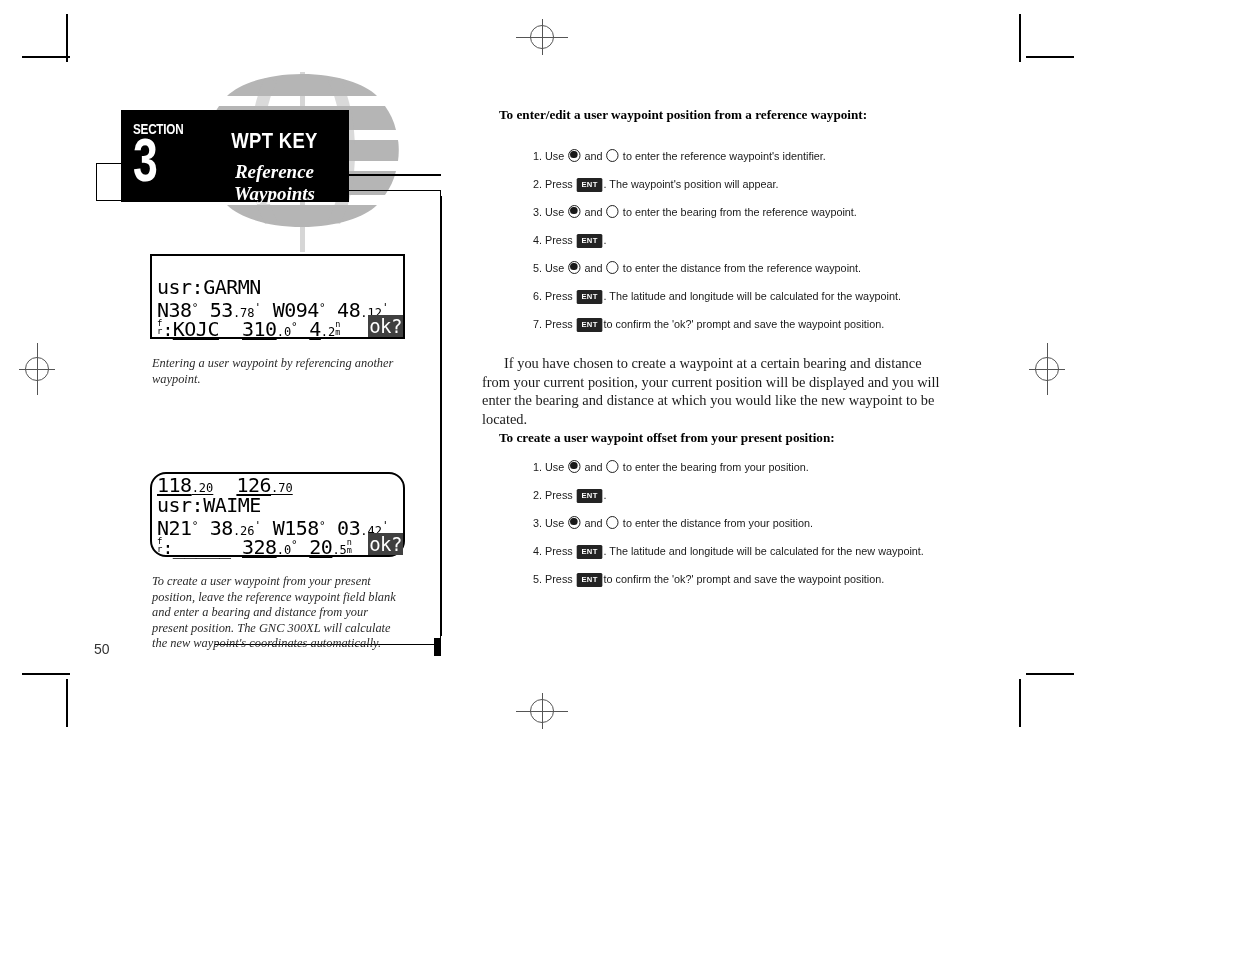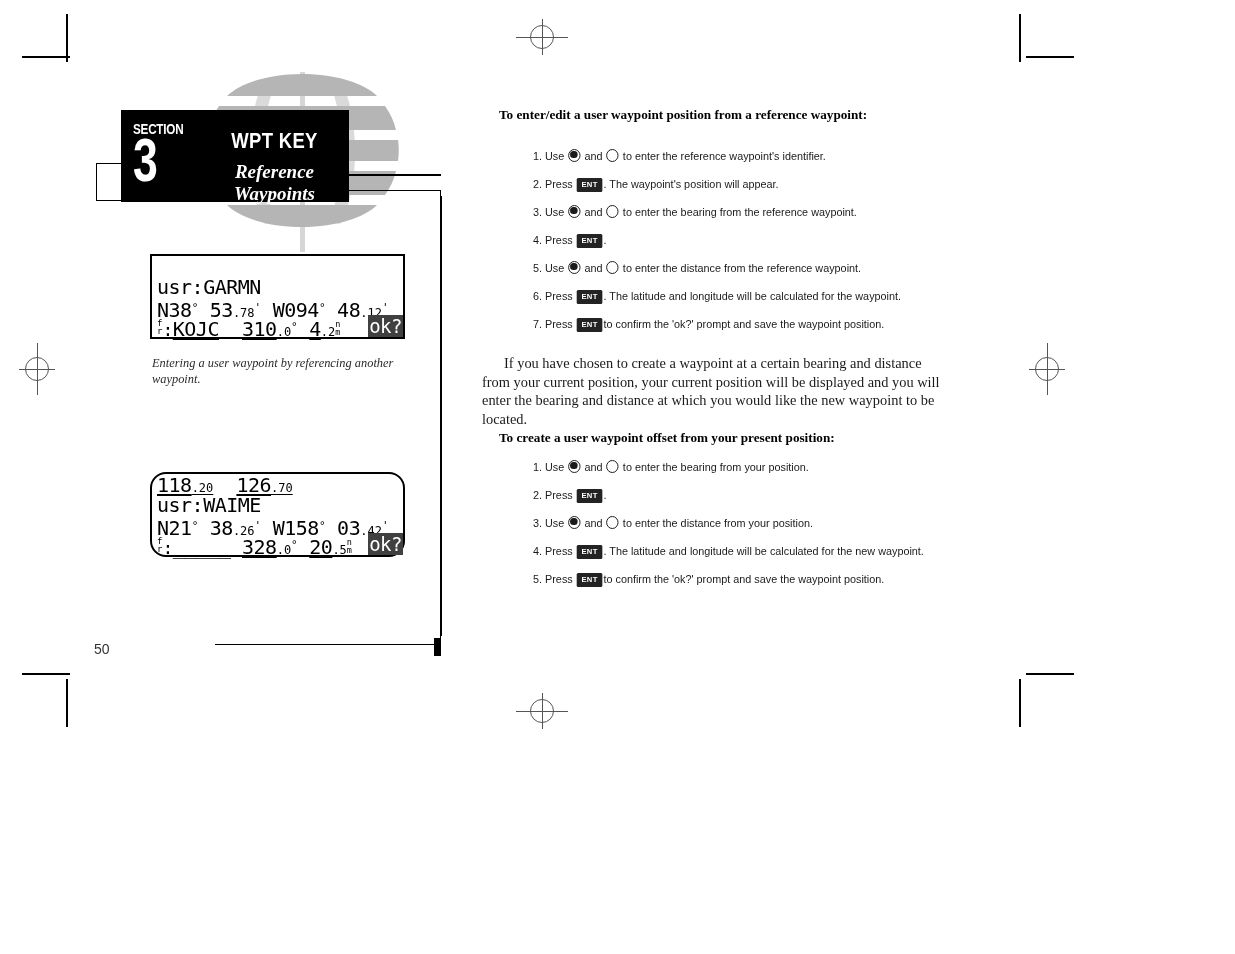--- a/index.html
+++ b/index.html
@@ -364,20 +364,21 @@
         <span class="big">N21</span><span class="deg">°</span><span class="big">&nbsp;</span><span class="big">38</span><span class="sm">.26</span><span class="tick">'</span><span class="big">&nbsp;</span><span class="big">W158</span><span class="deg">°</span><span class="big">&nbsp;</span><span class="big">03</span><span class="sm">.42</span><span class="tick">'</span>
       </div>
       <div class="lcd-frline">
         <span class="fr-stack"><span>f</span><br><span>r</span></span><span class="mid">:</span><span class="big">_____</span><span class="big">&nbsp;</span><span class="big ul">328</span><span class="sm ul">.0</span><span class="deg">°</span><span class="big">&nbsp;</span><span class="big ul">20</span><span class="sm ul">.5</span><span class="unit-stack"><span>n</span><br><span>m</span></span>
       </div>
       <div class="lcd-ok">
         <span class="inv">ok?</span>
       </div>
     </div>
 
+    <div class="caption" id="cap2">To create a user waypoint from your present position, leave the reference waypoint field blank and enter a bearing and distance from your present position. The GNC 300XL will calculate the new waypoint's coordinates automatically.</div>
 
     <div class="page-num">50</div>
   </div>
 
   <div class="center-rule"></div>
   <div class="tab-mark"></div>
 
   <div class="right-col">
 
     <div class="rc-head" style="left:29px; top:107px;">To enter/edit a user waypoint position from a reference waypoint:</div>

